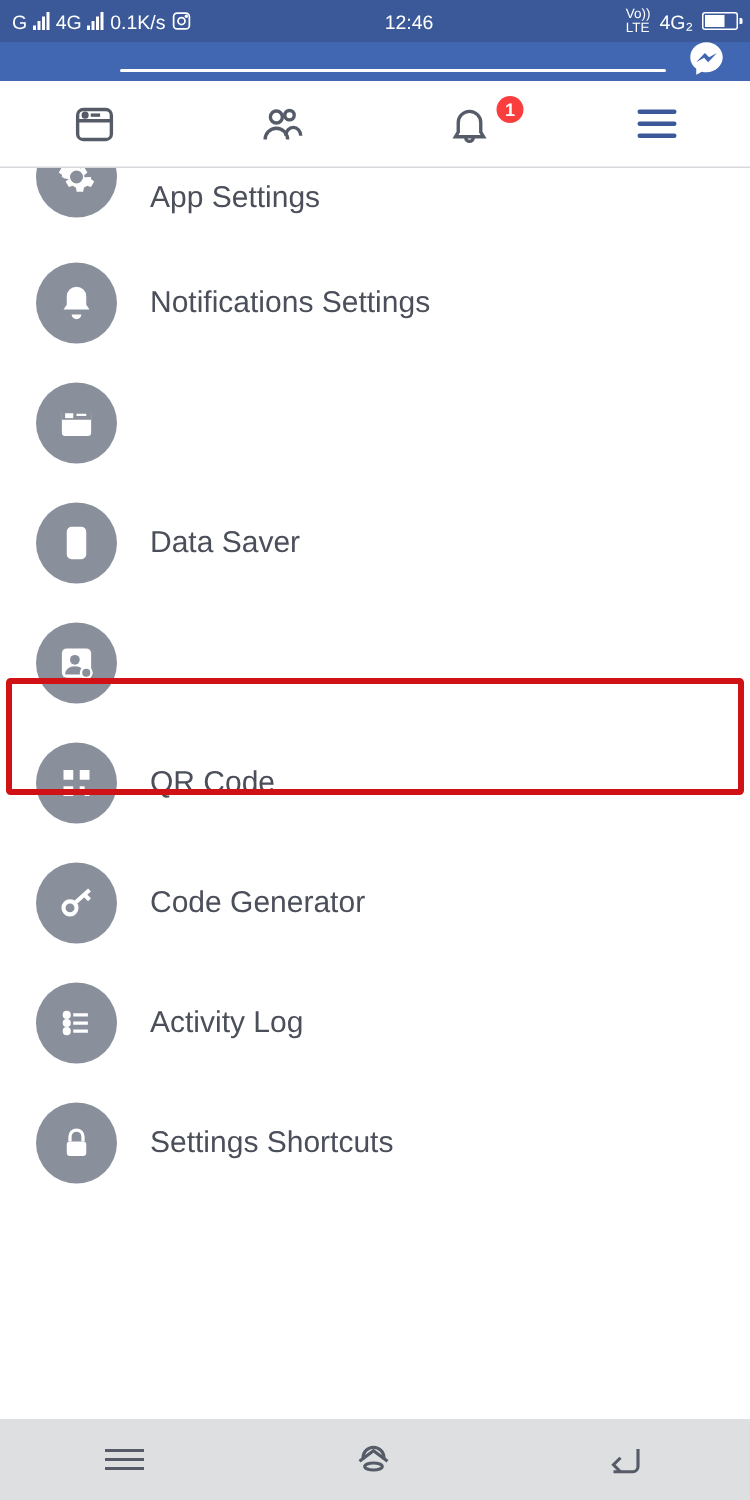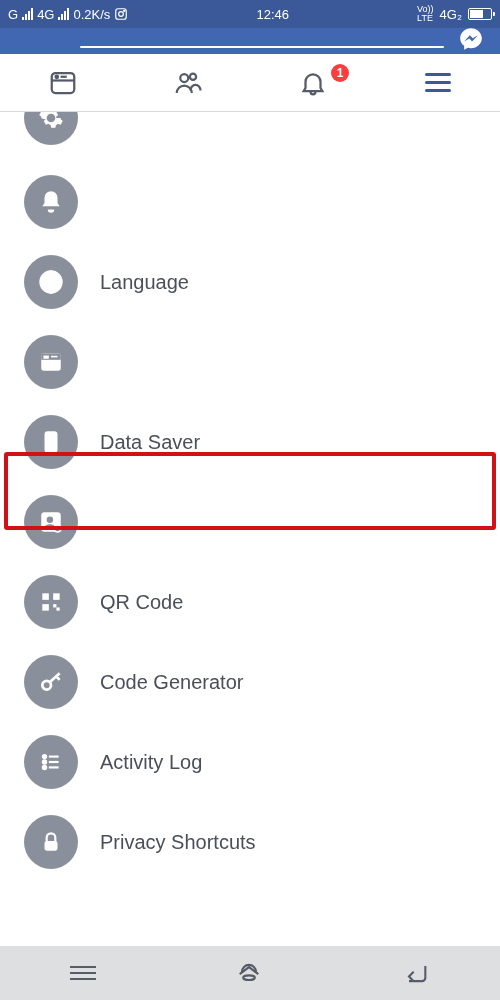--- a/index.html
+++ b/index.html
@@ -51,21 +51,21 @@
         <span></span>
         <span></span>
       </span>
     <span>4G</span>
     <span class="signal">
         <span></span>
         <span></span>
         <span></span>
         <span></span>
       </span>
-    <span>0.2K/s</span>
+    <span>0.1K/s</span>
     <svg width="14" height="14" viewBox="0 0 24 24" fill="none" stroke="#fff" stroke-width="2">
         <rect x="3" y="3" width="18" height="18" rx="4"></rect>
         <circle cx="12" cy="12" r="4"></circle>
         <circle cx="17.5" cy="6.5" r="1" fill="#fff"></circle>
       </svg>
   </div>
   <span>12:46</span>
   <div class="status-right">
     <span class="small-label" style="white-space:pre;">Vo))
 LTE</span>
@@ -115,42 +115,32 @@
   </div>
 </div>
 
 <div class="list">
   <div class="list-item first">
     <div class="icon-circle">
       <svg viewBox="0 0 24 24">
           <path d="M12 8a4 4 0 1 0 0 8 4 4 0 0 0 0-8zm9 4a7 7 0 0 1-.1 1.2l2 1.6-2 3.4-2.4-.8a7 7 0 0 1-2 1.2l-.4 2.5h-4l-.4-2.5a7 7 0 0 1-2-1.2l-2.4.8-2-3.4 2-1.6A7 7 0 0 1 3 12a7 7 0 0 1 .1-1.2l-2-1.6 2-3.4 2.4.8a7 7 0 0 1 2-1.2L7.9 3h4l.4 2.5a7 7 0 0 1 2 1.2l2.4-.8 2 3.4-2 1.6c.1.4.1.8.1 1.2z"></path>
         </svg>
     </div>
+    <span class="item-label">App Settings</span>
   </div>
 
   <div class="list-item">
     <div class="icon-circle">
       <svg viewBox="0 0 24 24">
           <path d="M12 2a6 6 0 0 0-6 6v5l-2 3h16l-2-3V8a6 6 0 0 0-6-6zm0 20a3 3 0 0 0 3-3H9a3 3 0 0 0 3 3z"></path>
         </svg>
     </div>
-  </div>
-
-  <div class="list-item">
-    <div class="icon-circle">
-      <svg viewBox="0 0 24 24" fill="none" stroke="#fff" stroke-width="1.6">
-          <circle cx="12" cy="12" r="10"></circle>
-          <ellipse cx="12" cy="12" rx="4" ry="10"></ellipse>
-          <line x1="2" y1="12" x2="22" y2="12"></line>
-          <line x1="3.5" y1="7" x2="20.5" y2="7"></line>
-          <line x1="3.5" y1="17" x2="20.5" y2="17"></line>
-        </svg>
-    </div>
-    <span class="item-label">Language</span>
-  </div>
+    <span class="item-label">Notifications Settings</span>
+  </div>
+
 
   <div class="list-item">
     <div class="icon-circle">
       <svg viewBox="0 0 24 24">
           <rect x="3" y="4" width="18" height="16" rx="2"></rect>
           <rect x="3" y="4" width="18" height="6" fill="#8a8f9c"></rect>
           <rect x="5" y="6" width="5" height="3" fill="#fff"></rect>
           <line x1="12" y1="7" x2="18" y2="7" stroke="#fff" stroke-width="1.5"></line>
         </svg>
     </div>
@@ -217,21 +207,21 @@
     <span class="item-label">Activity Log</span>
   </div>
 
   <div class="list-item">
     <div class="icon-circle">
       <svg viewBox="0 0 24 24">
           <rect x="6" y="11" width="12" height="9" rx="2"></rect>
           <path d="M8 11V8a4 4 0 0 1 8 0v3" fill="none" stroke="#fff" stroke-width="2"></path>
         </svg>
     </div>
-    <span class="item-label">Privacy Shortcuts</span>
+    <span class="item-label">Settings Shortcuts</span>
   </div>
 </div>
 
 <div class="highlight"></div>
 
 <div class="nav-bar">
   <div class="nav-ham">
       <span></span>
       <span></span>
       <span></span>

